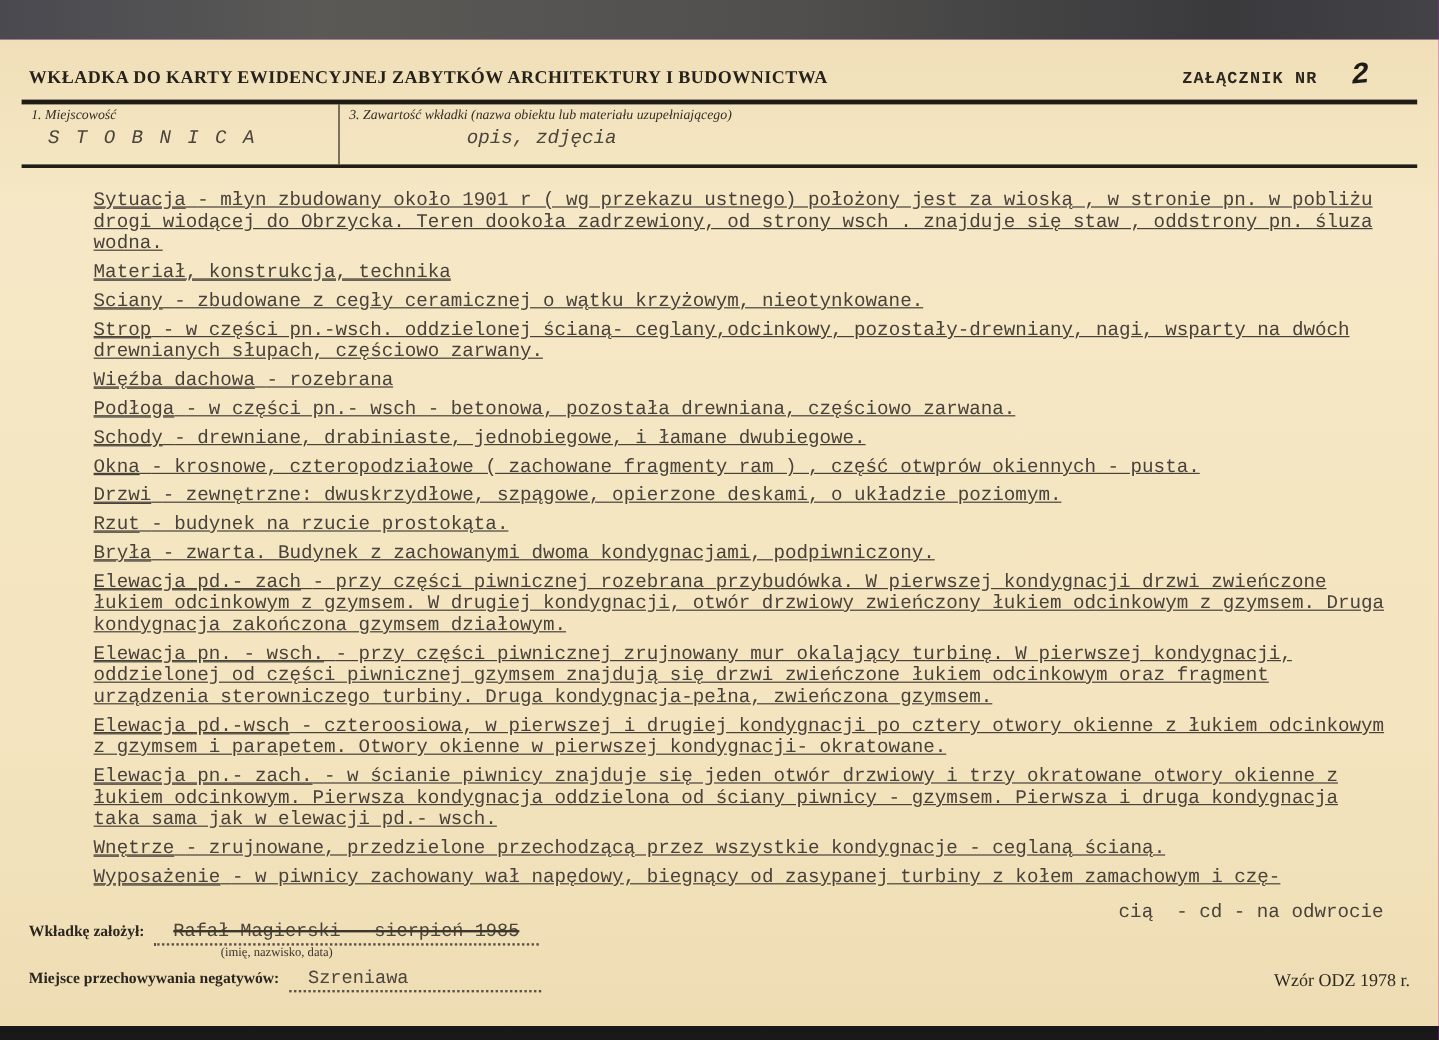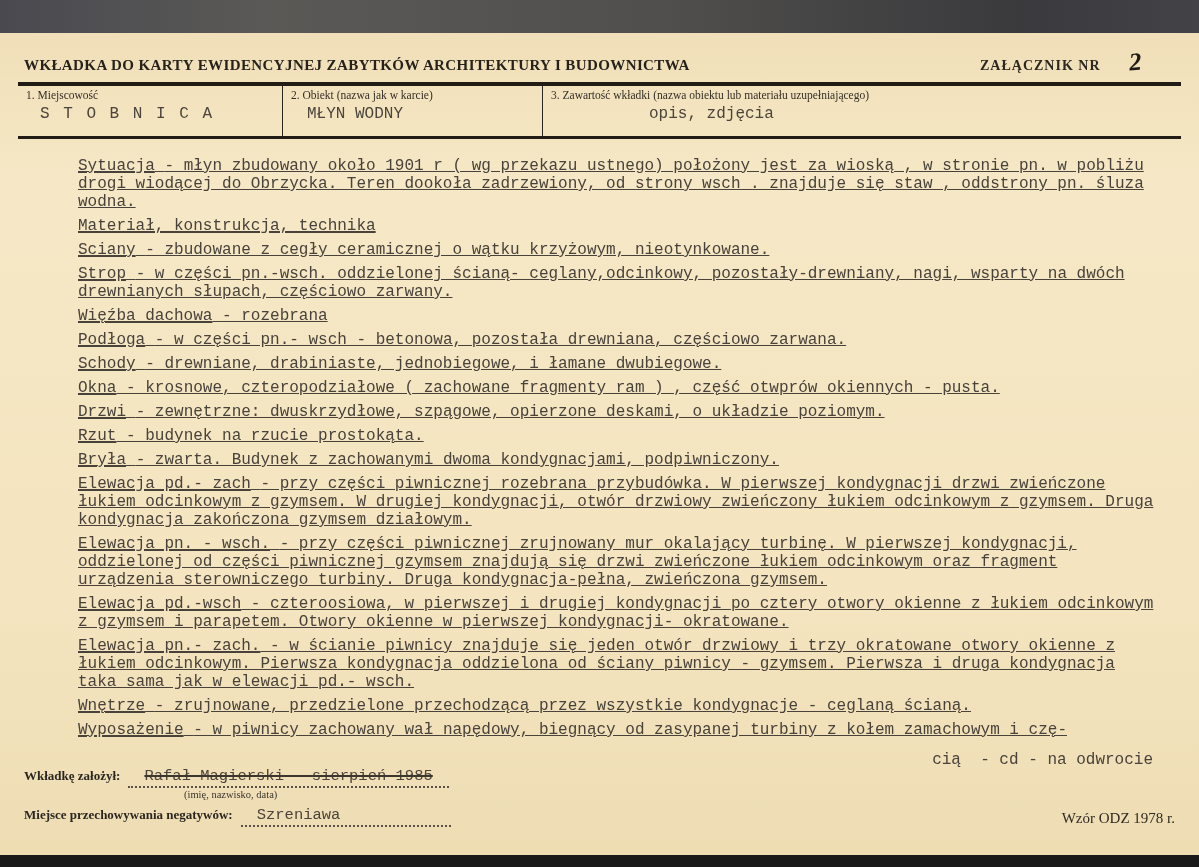--- a/index.html
+++ b/index.html
@@ -17,28 +17,28 @@
   .paper {
     position:absolute; top:33px; bottom:12px; left:0; right:0;
     padding:0 18px;
     background:linear-gradient(180deg,#f0dfb8 0%,#f6e8c6 18%,#f4e4bf 70%,#eeddb3 100%);
     color:#2c2820;
   }
 
   
   .hdr { display:flex; justify-content:space-between; align-items:baseline; padding:15px 6px 4px 6px; }
   .hdr h1 { font-size:15px; font-weight:bold; letter-spacing:.4px; color:#26221b; }
-  .attach { display:flex; align-items:baseline; gap:28px; margin-right:34px; }
+  .attach { display:flex; align-items:baseline; gap:28px; margin-right:34px;font-family:Liberation Mono, monospace; }
   .attach .lbl { font-size:14px; font-weight:bold; letter-spacing:1px; }
   .hand { font-style:italic; font-weight:bold; font-size:25px; color:#1f1c17; transform:rotate(-5deg); display:inline-block; }
   .rule { height:4px; background:#211d16; margin-top:2px; }
 
   
   .fields { display:flex; border-bottom:3px solid #211d16; min-height:53px; }
-  .cell { padding:3px 16px 7px 8px; }
+  .cell { padding:3px 16px 7px 8px;font-style:italic; }
   .c1 { width:265px; border-right:1px solid #2b261e; }
   .c2 { width:260px; border-right:1px solid #2b261e; }
   .c3 { flex:1; }
   .flabel { font-size:11.5px; color:#332e25; }
   .fvalue { font-family:"Liberation Mono","DejaVu Sans Mono",monospace; font-size:16px; color:#4b443a; margin-top:4px; white-space:pre; }
   .c1 .fvalue { letter-spacing:2px; padding-left:14px; }
   .c2 .fvalue { padding-left:16px; }
   .c3 .fvalue { padding-left:98px; }
 
   
@@ -84,24 +84,20 @@
         <span class="hand">2</span>
       </div>
     </div>
     <div class="rule"></div>
 
     <div class="fields">
       <div class="cell c1">
         <div class="flabel">1. Miejscowość</div>
         <div class="fvalue">S T O B N I C A</div>
       </div>
-      <div class="cell c2">
-        <div class="flabel">2. Obiekt (nazwa jak w karcie)</div>
-        <div class="fvalue">MŁYN WODNY</div>
-      </div>
       <div class="cell c3">
         <div class="flabel">3. Zawartość wkładki (nazwa obiektu lub materiału uzupełniającego)</div>
         <div class="fvalue">opis, zdjęcia</div>
       </div>
     </div>
 
     <div class="doc-body">
       <p class="para"><span class="term">Sytuacja</span> <span>- młyn zbudowany około 1901 r ( wg przekazu ustnego) położony jest za wioską , w stronie pn. w pobliżu drogi wiodącej do Obrzycka. Teren dookoła zadrzewiony, od strony wsch . znajduje się staw , oddstrony pn. śluza wodna.</span></p>
       <p class="para"><span class="term">Materiał, konstrukcja, technika</span> <span></span></p>
       <p class="para"><span class="term">Sciany</span> <span>- zbudowane z cegły ceramicznej o wątku krzyżowym, nieotynkowane.</span></p>

